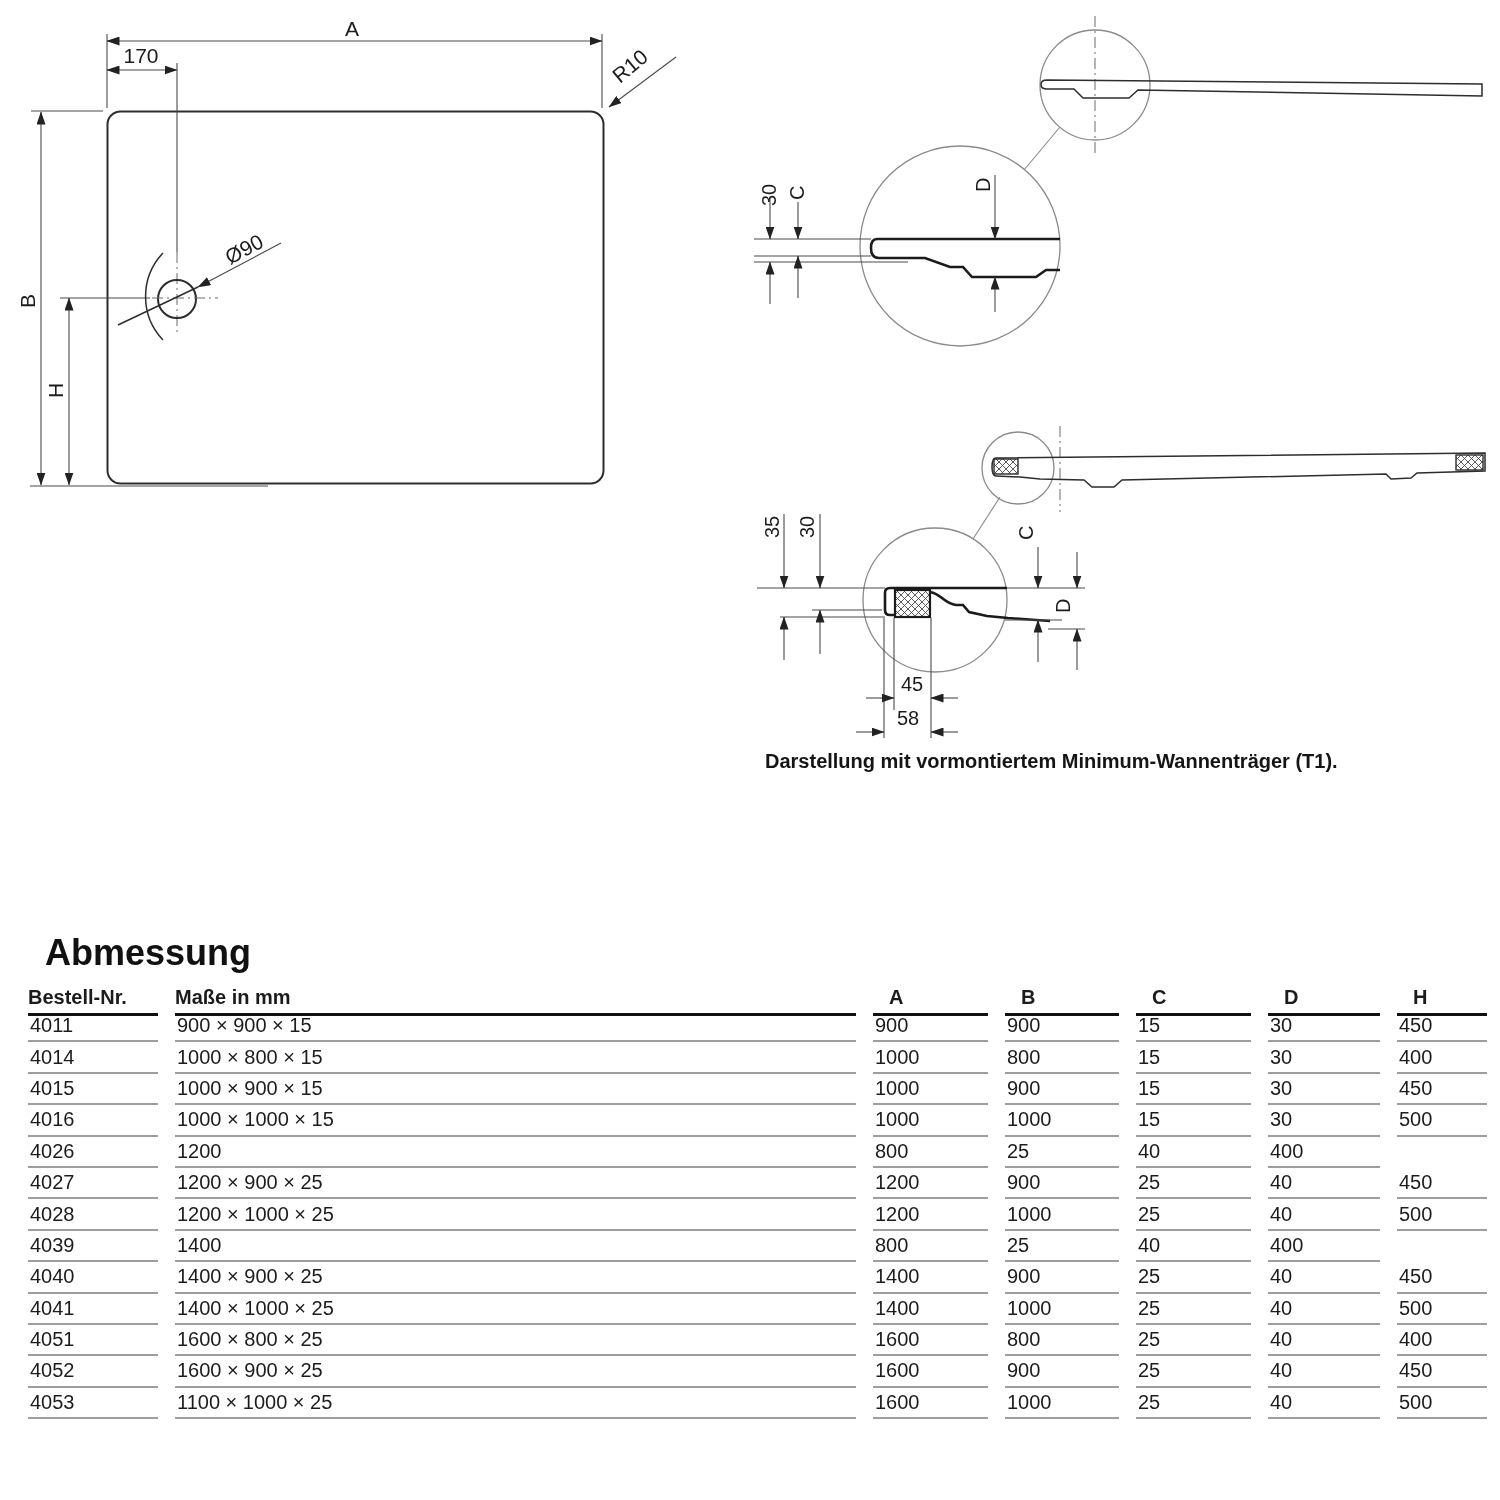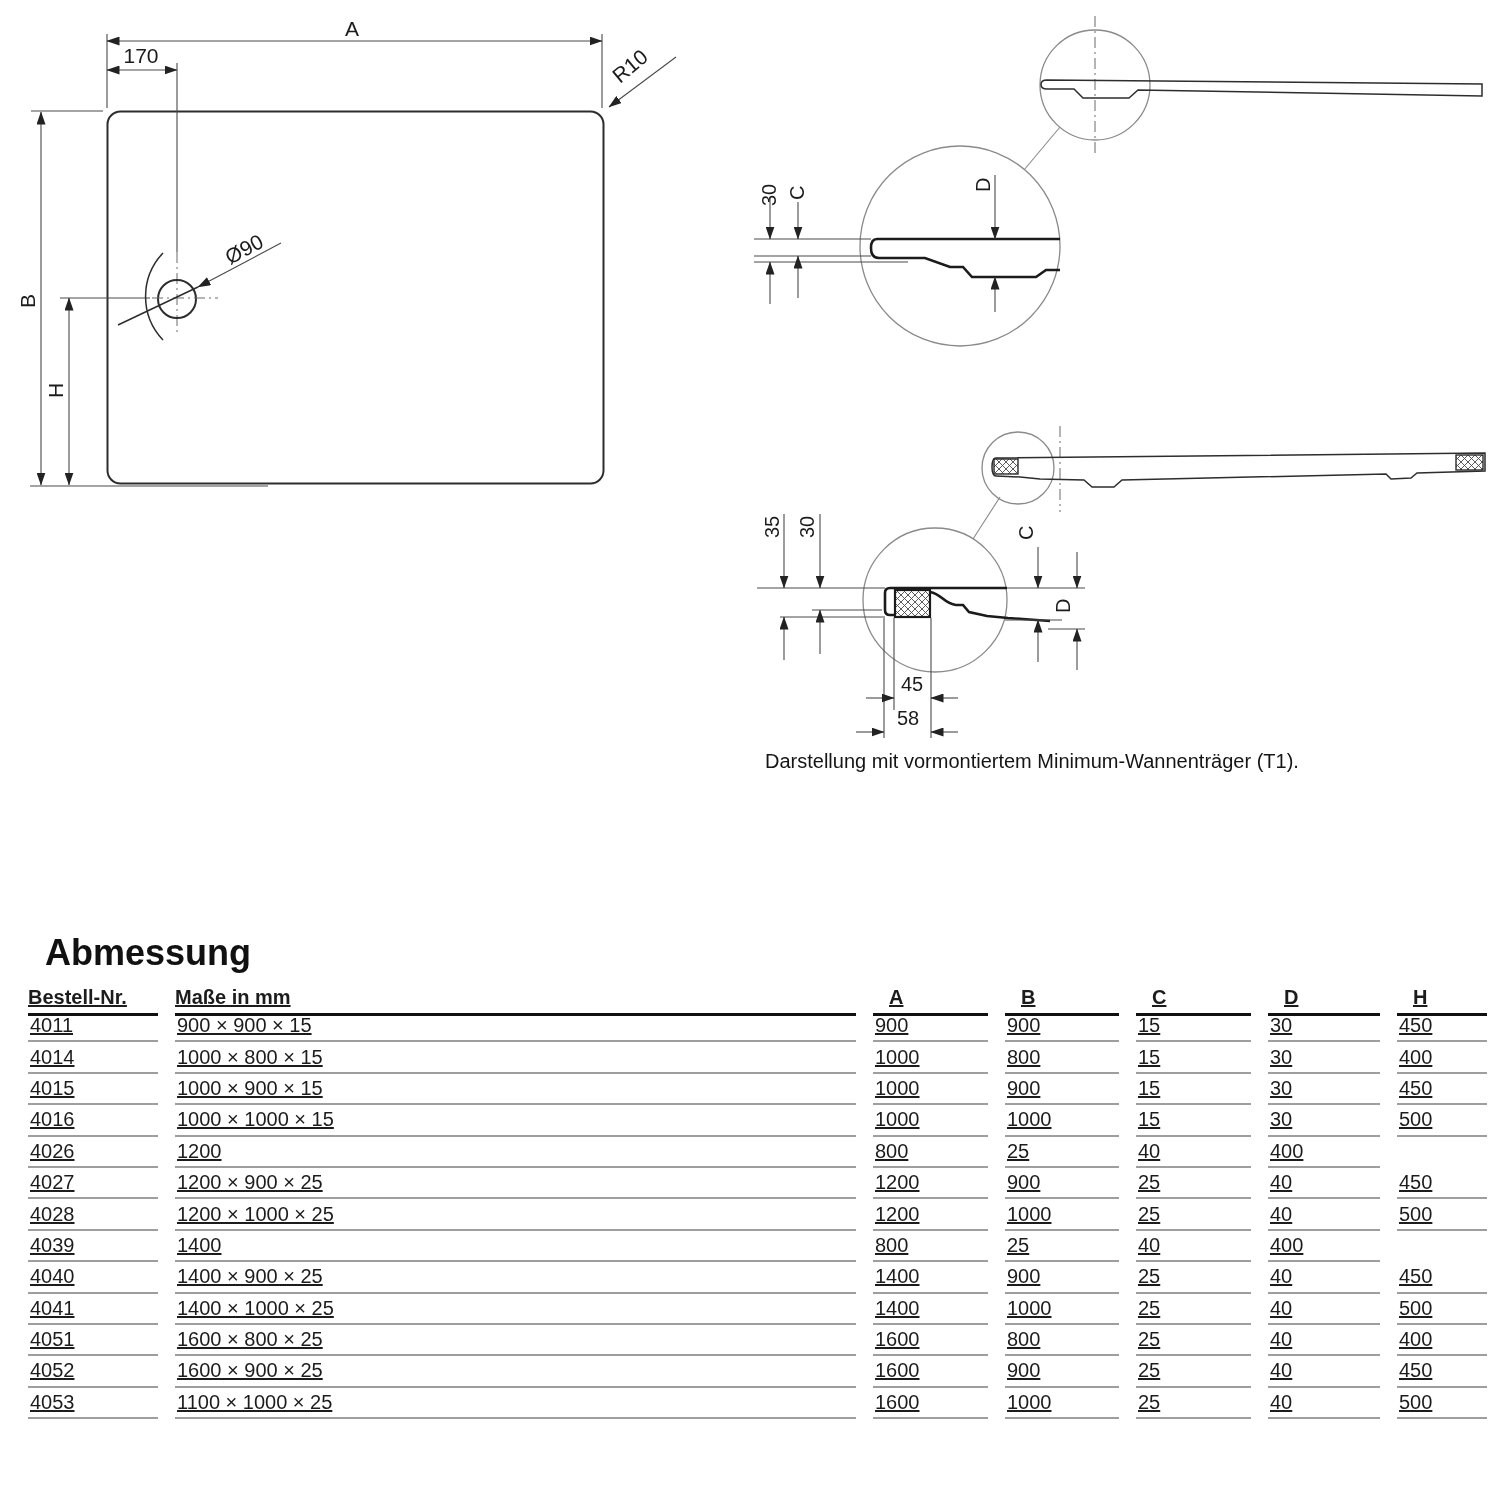--- a/index.html
+++ b/index.html
@@ -14,24 +14,24 @@
   .sec{fill:none;stroke:#1b1b1b;stroke-width:2.6;}
   .dim{fill:none;stroke:#4a4a4a;stroke-width:1.1;}
   .cline{fill:none;stroke:#6b6b6b;stroke-width:1;stroke-dasharray:11 4 2 4;}
   .ring{fill:none;stroke:#8a8a8a;stroke-width:1.3;}
   .ringline{fill:none;stroke:#8a8a8a;stroke-width:1.1;}
   .hatch{fill:url(#xh);stroke:#2d2d2d;stroke-width:1.4;}
   .hatchsec{fill:url(#xh);stroke:#1b1b1b;stroke-width:2.2;}
   .d1{left:0;top:0;}
   .d2{left:740px;top:0;}
   .d3{left:740px;top:420px;}
-  .caption{left:765px;top:750px;font-size:20px;font-weight:400;color:#151515;line-height:1.1;}
+  .caption{left:765px;top:750px;font-size:20px;font-weight:700;color:#151515;line-height:1.1;}
   .title{left:28px;top:916px;margin:17px;font-size:36px;font-weight:700;color:#111;line-height:1.1;}
   .dtable{left:28px;top:986px;width:1459px;}
-  .grid{display:grid;grid-template-columns:130px 681px 115px 114px 115px 112px 90px;column-gap:17px;text-decoration:underline;}
+  .grid{display:grid;grid-template-columns:130px 681px 115px 114px 115px 112px 90px;column-gap:17px;}
   .thead{height:25px;}
   .hcell{font-size:20px;font-weight:700;border-bottom:3px solid #111;display:flex;align-items:flex-end;padding-bottom:4px;white-space:nowrap;}
   .hcell.pad{padding-left:16px;}
   .trow{height:31.4px;}
   .cell{font-size:20px;border-bottom:2px solid #9e9e9e;display:flex;align-items:center;padding-left:2px;box-sizing:border-box;white-space:nowrap;}
 </style>
 </head>
 <body>
 
 <svg class="abs d1" width="700" height="520" viewBox="0 0 700 520">

